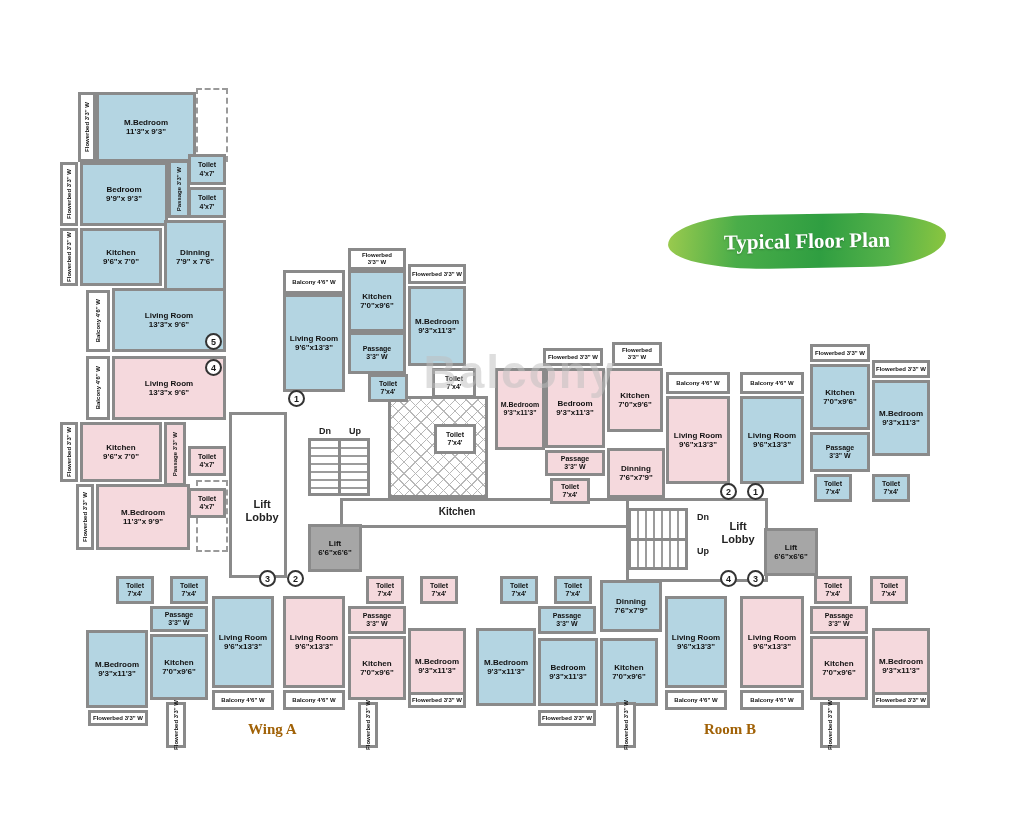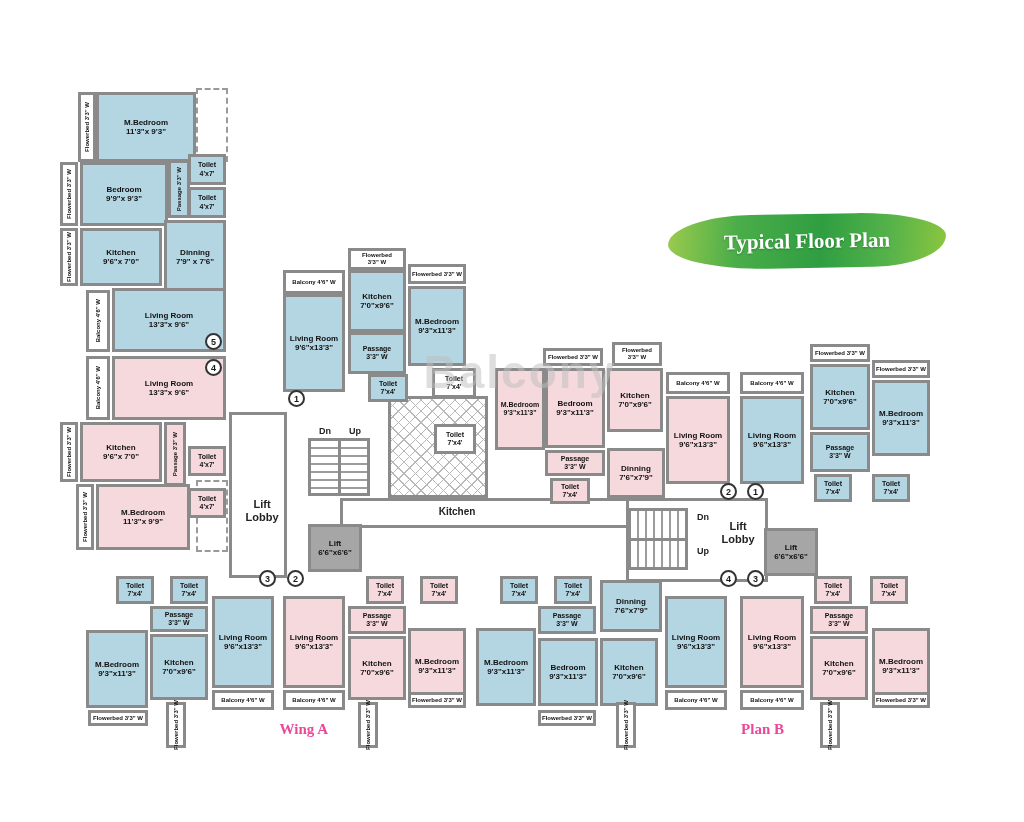--- a/index.html
+++ b/index.html
@@ -45,41 +45,41 @@
     display:flex; align-items:center; justify-content:center;
     background:linear-gradient(95deg, #9ccb4e 0%, #4aad49 25%, #2f9e41 55%, #57b34a 80%, #8cc63f 100%);
     border-radius:48% 52% 42% 58% / 85% 70% 90% 75%;
     transform:rotate(-1deg); z-index:5;
   }
   .banner span {
     font-family:"Liberation Serif", serif; font-weight:bold; font-size:21px; color:#fff;
     text-shadow:0 1px 2px rgba(0,0,0,0.25);
   }
   .wing-label {
-    position:absolute; width:80px; text-align:right; font-family:"Liberation Serif", serif;
-    font-weight:bold; font-size:15px; color:#ec4899; z-index:20;
+    position:absolute; width:80px; text-align:left; font-family:"Liberation Serif", serif;
+    font-weight:bold; font-size:15px; color:#a16207; z-index:20;
   }
   .wing-label.wing-a { left:248px; top:721px; }
   .wing-label.wing-b { left:704px; top:721px; }
   .watermark {
     position:absolute; left:398px; top:348px; width:244px; height:110px;
     z-index:60; pointer-events:none; text-align:center;
     font-size:46px; font-weight:bold; line-height:1.05;
     color:#bfbfbf; opacity:0.5; letter-spacing:2px;
   }
 </style>
 </head>
 <body>
 
 <div id="plan">
   <div class="banner">
     <span>Typical Floor Plan</span>
   </div>
   <div class="wing-label wing-a">Wing A</div>
-  <div class="wing-label wing-b">Plan B</div>
+  <div class="wing-label wing-b">Room B</div>
   <div class="watermark">
     <div>Balcony</div>
   </div>
 <div class="area white" style="left: 229px; top: 412px; width: 58px; height: 166px;"></div>
     <div class="area white" style="left: 340px; top: 498px; width: 290px; height: 30px;"></div>
     <div class="area white" style="left: 626px; top: 498px; width: 142px; height: 84px;"></div>
     <div class="area shaft" style="left: 388px; top: 396px; width: 100px; height: 102px;"></div>
     <div class="area stairs-v" style="left: 308px; top: 438px; width: 62px; height: 58px;"></div>
     <div class="area stairs-h" style="left: 628px; top: 508px; width: 60px; height: 62px;"></div>
     <div class="area dashed" style="left: 196px; top: 88px; width: 32px; height: 74px;"></div>

